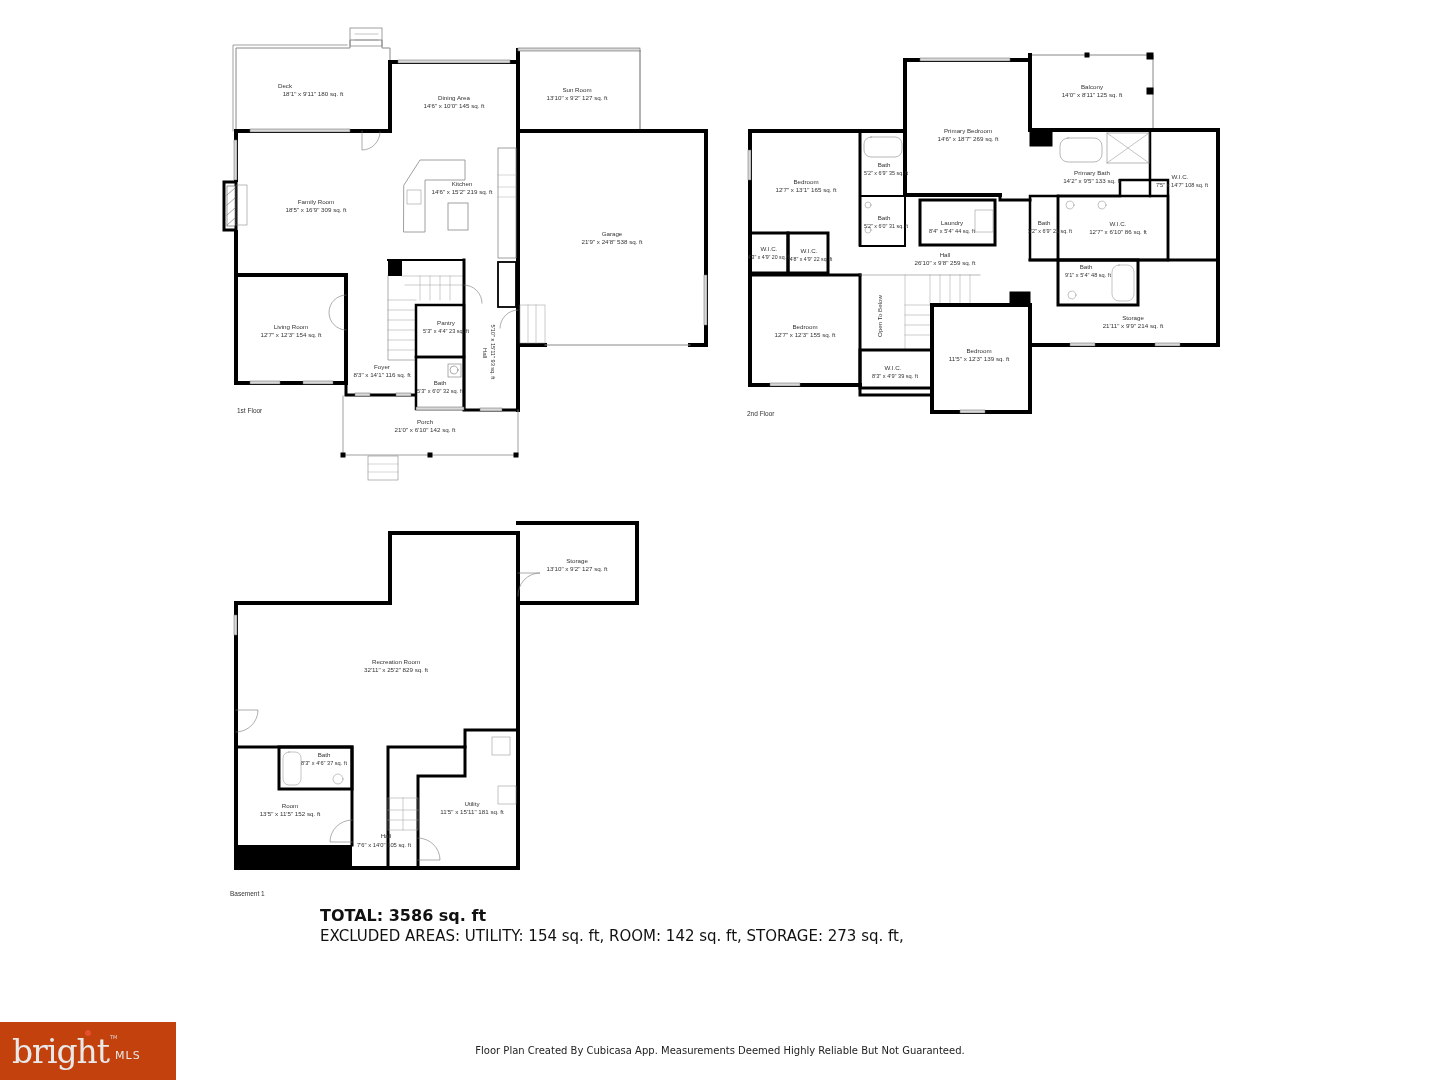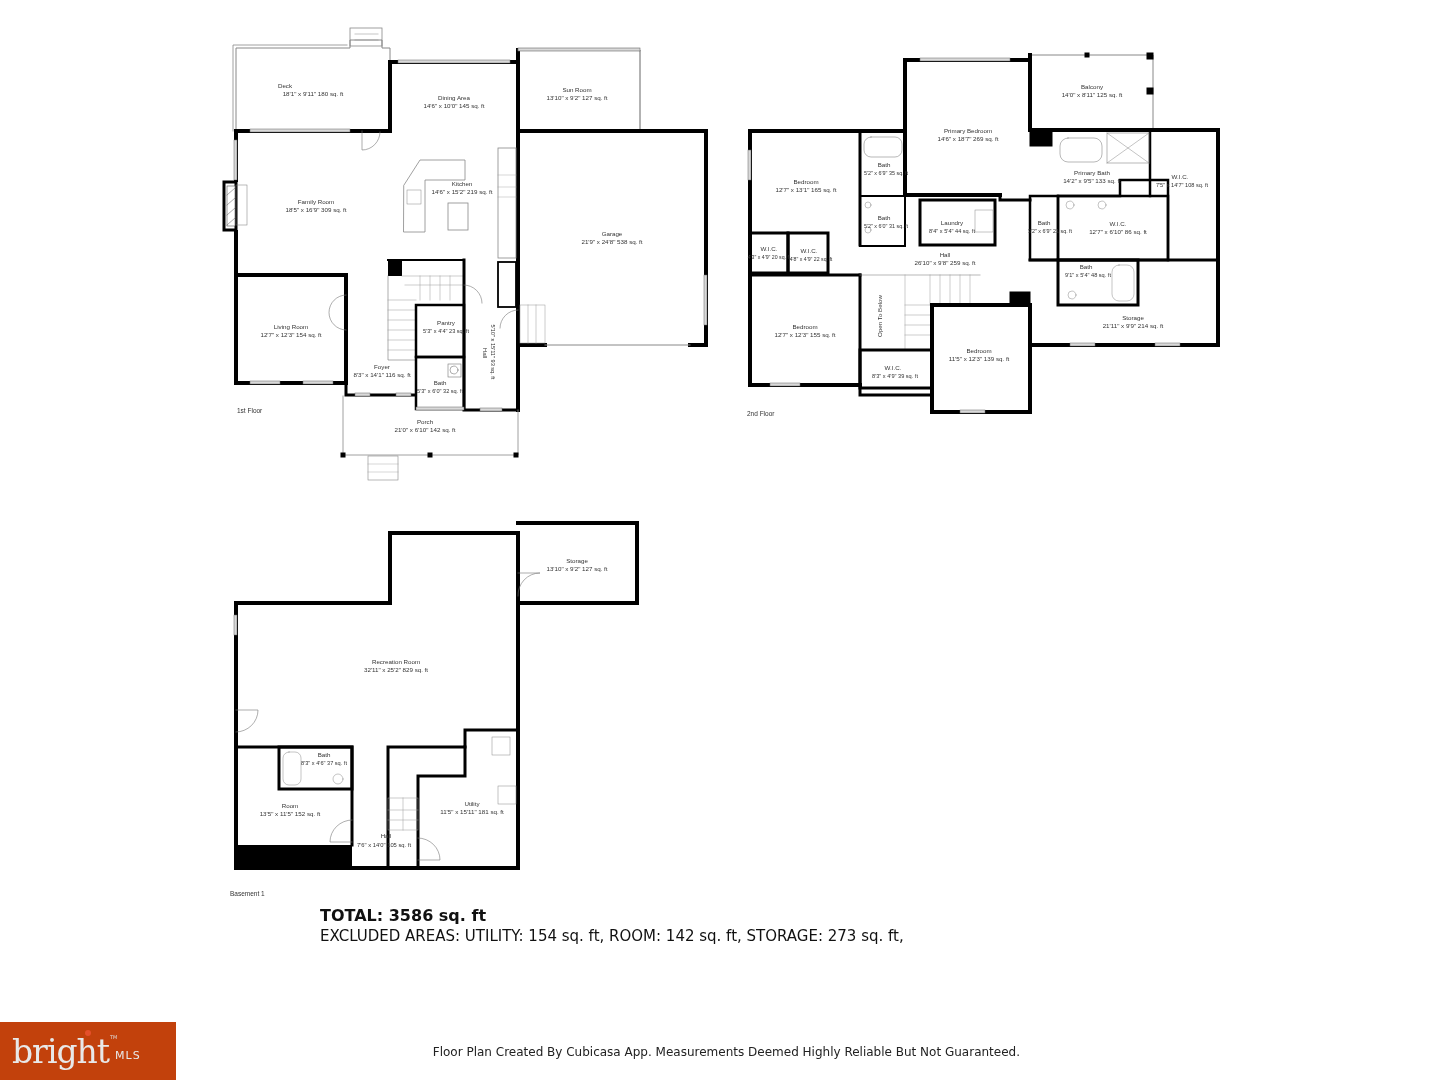--- a/index.html
+++ b/index.html
@@ -3,21 +3,21 @@
 <meta charset="utf-8">
 <style>
   html, body { margin: 0; padding: 0; background: #ffffff; }
   body { width: 1440px; height: 1080px; position: relative; overflow: hidden; font-family: "Liberation Sans", "DejaVu Sans", sans-serif; color: #333; }
   svg.plan { position: absolute; left: 0; top: 0; }
   .lbl { font-family: "Liberation Sans", "DejaVu Sans", sans-serif; font-size: 6.2px; fill: #333; text-anchor: middle; }
   .floorlbl { font-family: "Liberation Sans", "DejaVu Sans", sans-serif; font-size: 6.5px; fill: #333; }
   .summary { position: absolute; left: 320px; top: 905px; width: 800px; text-align: left; font-family: "DejaVu Sans", sans-serif; color: #111; }
   .summary .total { font-weight: bold; font-size: 16px; line-height: 21px; }
   .summary .line { font-size: 15px; line-height: 21px; }
-  .footer { position: absolute; left: 420px; top: 1045px; width: 600px; text-align: right; font-family: "DejaVu Sans", sans-serif; font-size: 12px; color: #222; }
+  .footer { position: absolute; left: 420px; top: 1045px; width: 600px; text-align: center; font-family: "DejaVu Sans", sans-serif; font-size: 10px; color: #222; }
   .logo { position: absolute; left: 0; top: 1022px; width: 176px; height: 58px; background: #c2410c; display: flex; align-items: center; padding-left: 12px; box-sizing: border-box; }
   .logo .bright { font-family: "DejaVu Serif", serif; font-size: 33px; color: #e8e8e8; letter-spacing: -1px; position: relative; }
   .logo .dot { position: absolute; width: 6px; height: 6px; background: #e4502b; border-radius: 50%; left: 85px; top: 8px; }
   .logo .mls { font-family: "DejaVu Sans", sans-serif; font-size: 11px; color: #e8e8e8; margin-left: 6px; margin-top: 8px; letter-spacing: 1px; }
   .logo .tm { position: absolute; font-size: 5px; color: #ddd; left: 110px; top: 12px; font-family: "DejaVu Sans", sans-serif; }
 </style>
 </head>
 <body>
 
 <svg class="plan" width="1440" height="900" viewBox="0 0 1440 900">

